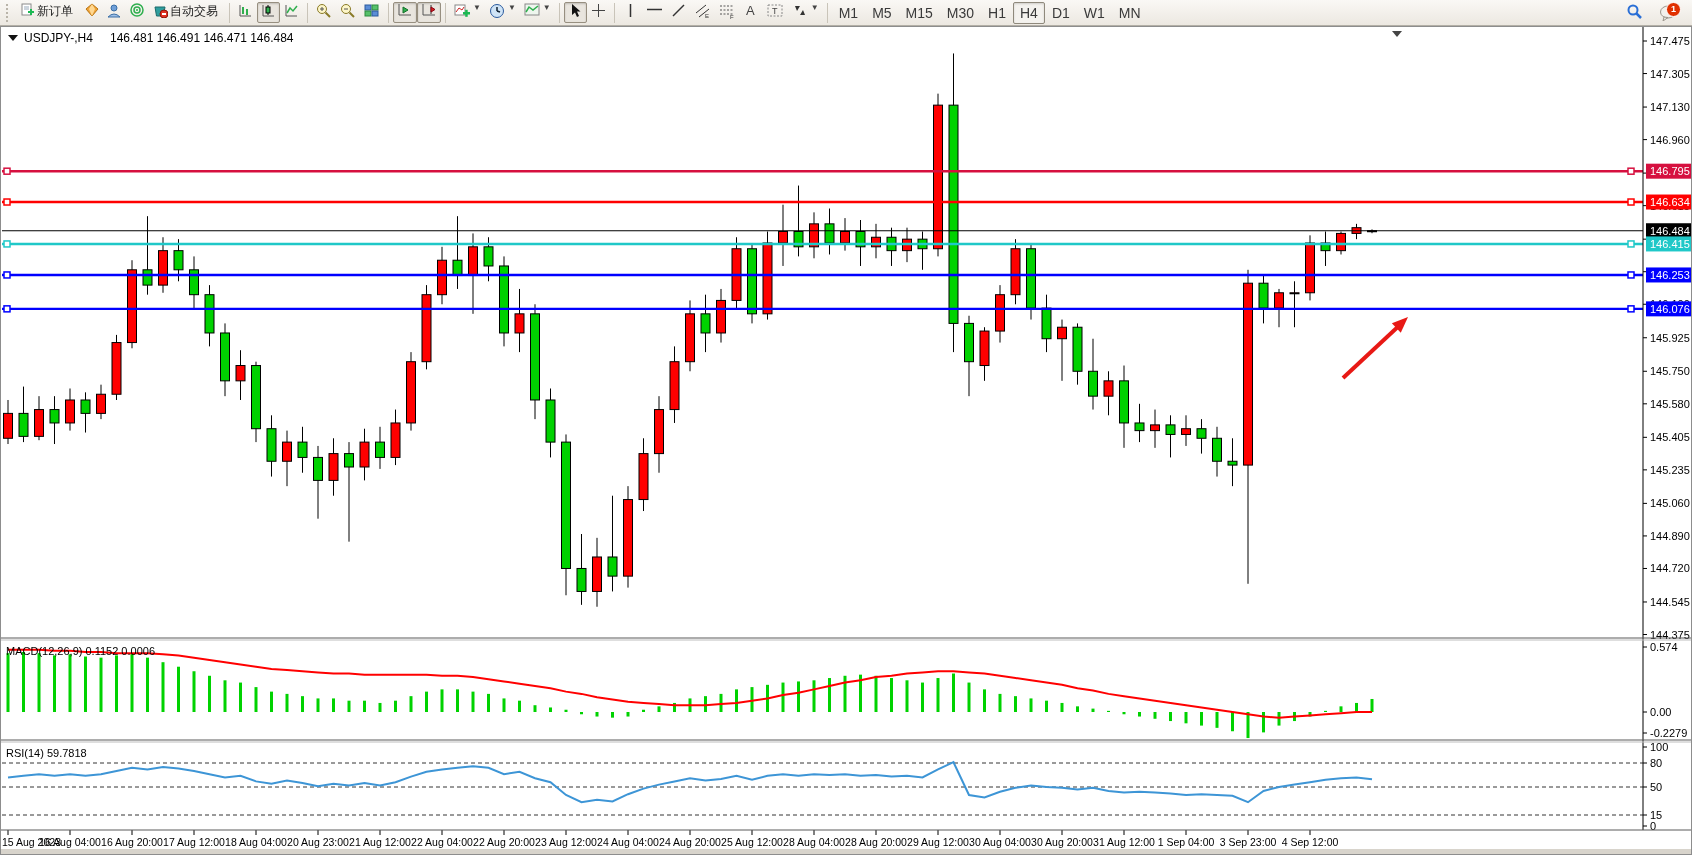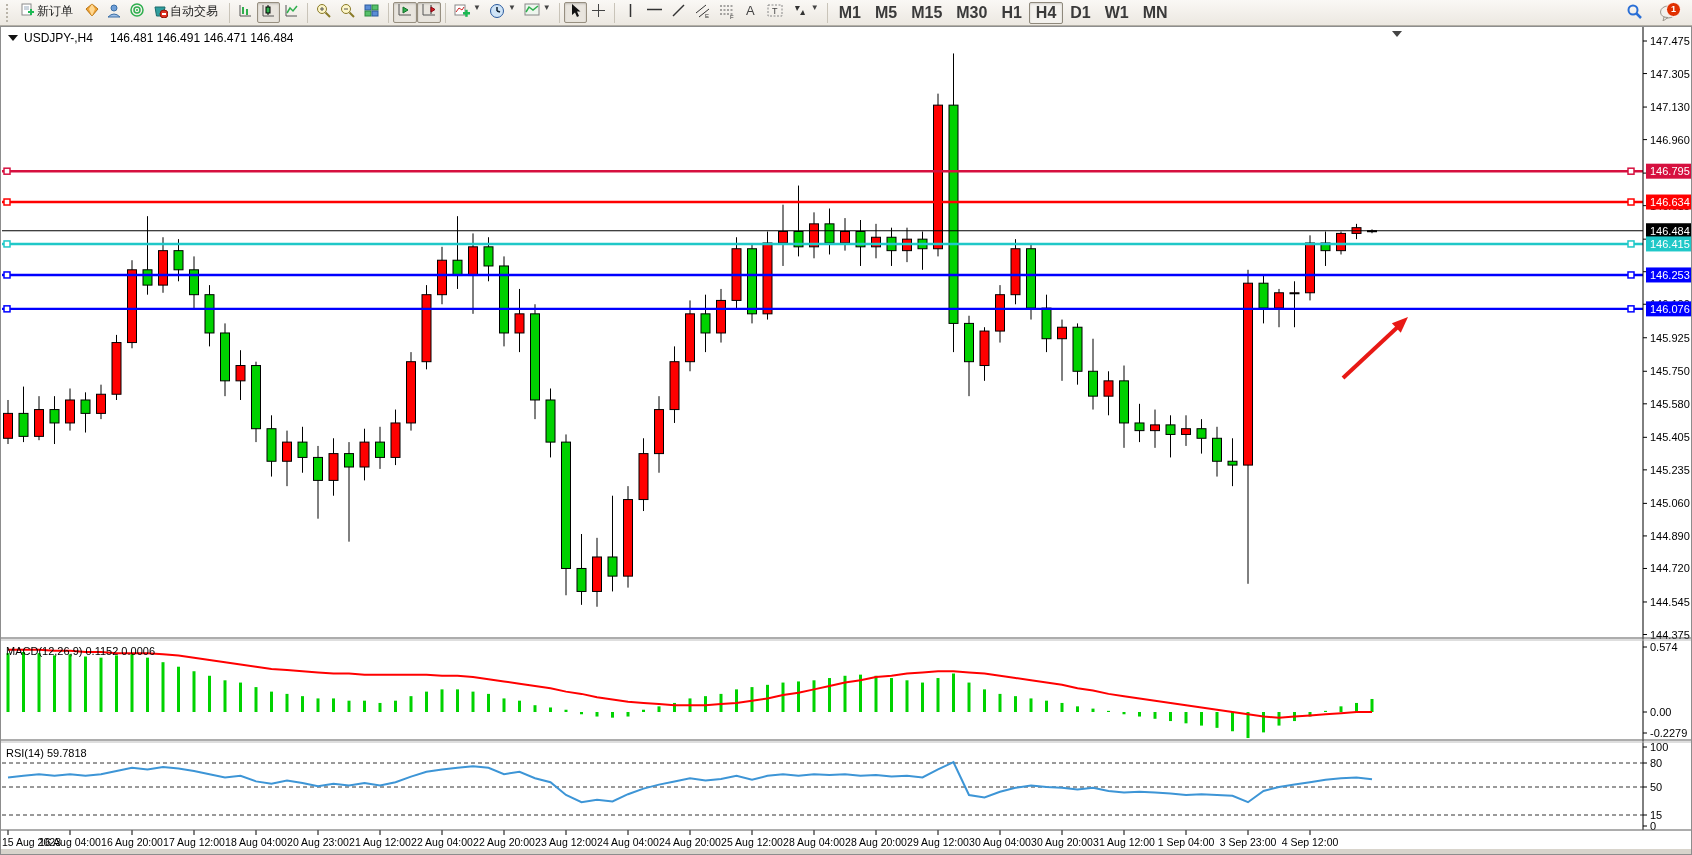--- a/index.html
+++ b/index.html
@@ -5,21 +5,21 @@
   html,body{margin:0;padding:0;background:#fff;}
   .app{position:relative;width:1692px;height:855px;overflow:hidden;font-family:"Liberation Sans",sans-serif;background:#fff;}
   .toolbar{position:absolute;top:0;left:0;width:1692px;height:26px;display:flex;align-items:center;
     background:linear-gradient(#faf8f5,#ece8e1);border-bottom:1px solid #b3afa6;box-sizing:border-box;padding-left:4px;}
   .grip{width:5px;height:18px;border-left:2px dotted #b9b4a9;margin:0 3px 0 2px;}
   .sep{width:1px;height:20px;background:#c9c4b9;margin:0 4px;}
   .tb{height:21px;min-width:23px;display:inline-flex;align-items:flex-start;justify-content:center;gap:2px;
     border:1px solid transparent;border-radius:2px;font-size:12px;color:#222;padding:0 3px;box-sizing:border-box;}
   .tb.lbl{padding:0 6px 0 3px;}
   .tb.active{background:#e9e5de;border-color:#978f80;box-shadow:inset 0 1px 2px rgba(0,0,0,.18);}
-  .tf{font-size:16px;color:#3a3a3a;padding:0 6px;height:20px;display:inline-flex;align-items:center;border:1px solid transparent;border-radius:2px;font-weight:bold;}
+  .tf{font-size:14px;color:#3a3a3a;padding:0 6px;height:20px;display:inline-flex;align-items:center;border:1px solid transparent;border-radius:2px;}
   .tf.active{background:#f4f2ee;border-color:#8f897c;box-shadow:inset 0 1px 2px rgba(0,0,0,.15);text-align:right;}
   .caret{font-size:8px;color:#444;margin-left:1px;}
   .right-cluster{margin-left:auto;display:flex;align-items:center;gap:8px;margin-right:14px;}
   .badge-wrap{position:relative;width:22px;height:20px;}
   .badge{position:absolute;top:-2px;right:-4px;background:#e03000;color:#fff;border-radius:50%;
     width:13px;height:13px;font-size:9px;display:flex;align-items:center;justify-content:center;font-weight:bold;border:1px solid #fff;}
   #chart{position:absolute;top:26px;left:0;background:#fff;}
   svg text{font-family:"Liberation Sans",sans-serif;}
 </style>
 </head>

